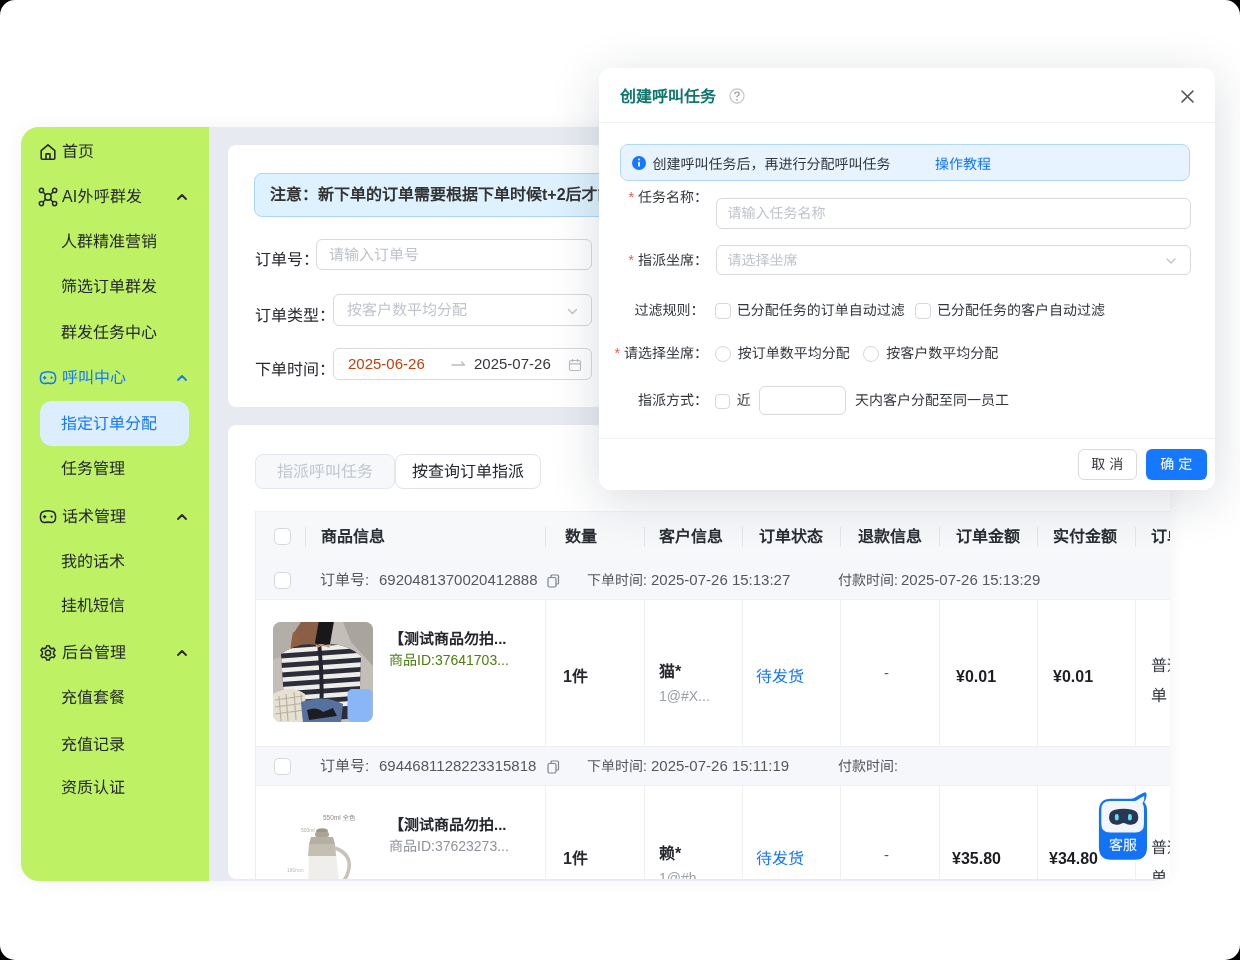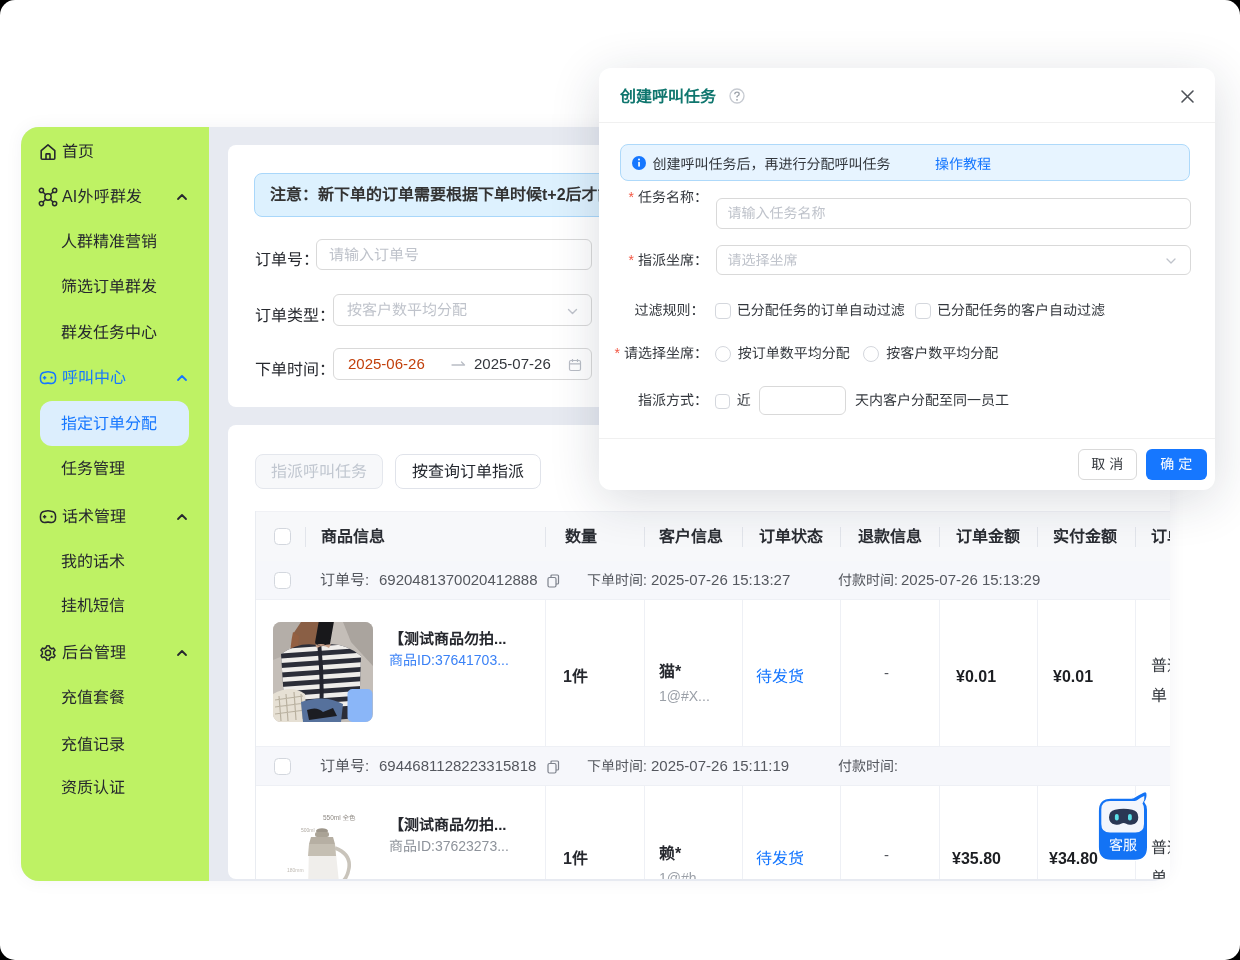--- a/index.html
+++ b/index.html
@@ -16,21 +16,21 @@
   .mi.blue, .mi.blue .txt { color:#1677ff; }
   .hl { position:absolute; left:19px; width:149px; height:45px; background:#dceefd; border-radius:12px; }
   .card { position:absolute; background:#fff; border-radius:8px; }
   .card1 { left:228px; top:145px; width:942px; height:262px; }
   .card2 { left:228px; top:425px; width:942px; height:454px; overflow:hidden; }
   .alert1 { position:absolute; left:26px; top:28px; right:26px; height:44px; background:#ddf1fe; border:1px solid #a9d7fa; border-radius:8px; font-size:16px; font-weight:bold; color:#333; line-height:42px; padding-left:15px; }
   .flabel { position:absolute; font-size:16px; color:#26282e; }
   .fbox { position:absolute; border:1px solid #d9d9d9; border-radius:6px; background:#fff; font-size:15px; }
   .ph { color:#bfc3cb; }
   .btn { position:absolute; height:35px; border-radius:8px; font-size:16px; text-align:center; line-height:33px; }
-  .btn1 { left:27px; top:29px; width:128px; background:#f7f8fa; border:1px solid #e4e7ed; color:#c1c7d0; }
+  .btn1 { left:27px; top:29px; width:140px; background:#f7f8fa; border:1px solid #e4e7ed; color:#c1c7d0; }
   .btn2 { left:167px; top:29px; width:146px; background:#fff; border:1px solid #e0e3ea; color:#23272e; }
   .tbl { position:absolute; left:27px; top:86px; width:961px; }
   .thead { position:absolute; left:0; top:0; width:961px; height:50px; background:#f7f8fa; border-top:1px solid #f0f1f5; }
   .th { position:absolute; top:0; height:50px; line-height:50px; font-size:16px; font-weight:600; color:#2a2d33; }
   .sep { position:absolute; top:15px; width:1px; height:20px; background:#e2e5eb; }
   .orow { position:absolute; left:0; width:961px; height:39px; background:#f6f7fb; border-bottom:1px solid #eef0f5; font-size:15px; color:#54575e; line-height:38px; }
   .prow { position:absolute; left:0; width:961px; height:147px; background:#fff; border-bottom:1px solid #eef0f5; }
   .vline { position:absolute; top:0; bottom:0; width:1px; background:#eef0f5; }
   .cb { position:absolute; width:17px; height:17px; border:1.5px solid #d3d7de; border-radius:4.5px; background:#fff; }
   .modal { position:absolute; left:599px; top:68px; width:616px; height:422px; background:#fff; border-radius:12px; box-shadow:0 10px 50px rgba(25,35,60,.16); }
@@ -228,21 +228,21 @@
                 </clipPath>
               </defs>
               <path d="M0 72 Q18 62 32 72 L34 100 L0 100 Z" fill="#e6e0d4"></path>
               <path d="M2 78 L30 74 M2 85 L32 81 M2 92 L32 88 M6 74 L8 99 M13 72 L15 99 M21 70 L23 98 M28 72 L30 97" stroke="#b9b1a0" stroke-width="1.2"></path>
               <path d="M28 80 Q52 72 70 82 L68 100 L30 100 Z" fill="#56719c"></path>
               <path d="M34 88 Q44 84 50 90 L60 86 L64 94 L36 98 Z" fill="#1c1d22"></path>
               <rect x="74.5" y="67" width="25" height="33" rx="5" fill="#8ab6f8"></rect>
             </svg>
         </div>
         <div style="position:absolute; left:134px; top:27px; font-size:15px; font-weight:bold; color:#26282e;">【测试商品勿拍...</div>
-        <div style="position:absolute; left:134px; top:49px; font-size:14px; color:#3b82f6;">商品ID:37641703...</div>
+        <div style="position:absolute; left:134px; top:49px; font-size:14px; color:#4d7c0f;">商品ID:37641703...</div>
         <div style="position:absolute; left:308px; top:63px; font-size:16px; font-weight:bold; color:#26282e;">1件</div>
         <div style="position:absolute; left:404px; top:58px; font-size:16px; font-weight:bold; color:#26282e;">猫*</div>
         <div style="position:absolute; left:404px; top:88px; font-size:14px; color:#9ba0a8;">1@#X...</div>
         <div style="position:absolute; left:501px; top:63px; font-size:16px; color:#1677ff;">待发货</div>
         <div style="position:absolute; left:629px; top:64px; font-size:15px; color:#54575e;">-</div>
         <div style="position:absolute; left:701px; top:67.5px; font-size:16px; font-weight:bold; color:#1d1f23;">¥0.01</div>
         <div style="position:absolute; left:798px; top:67.5px; font-size:16px; font-weight:bold; color:#1d1f23;">¥0.01</div>
         <div style="position:absolute; left:896px; top:51px; width:50px; font-size:16px; color:#33373d; line-height:29.5px;">普通订单</div>
       </div>
       <div class="orow" style="top:236px;">

